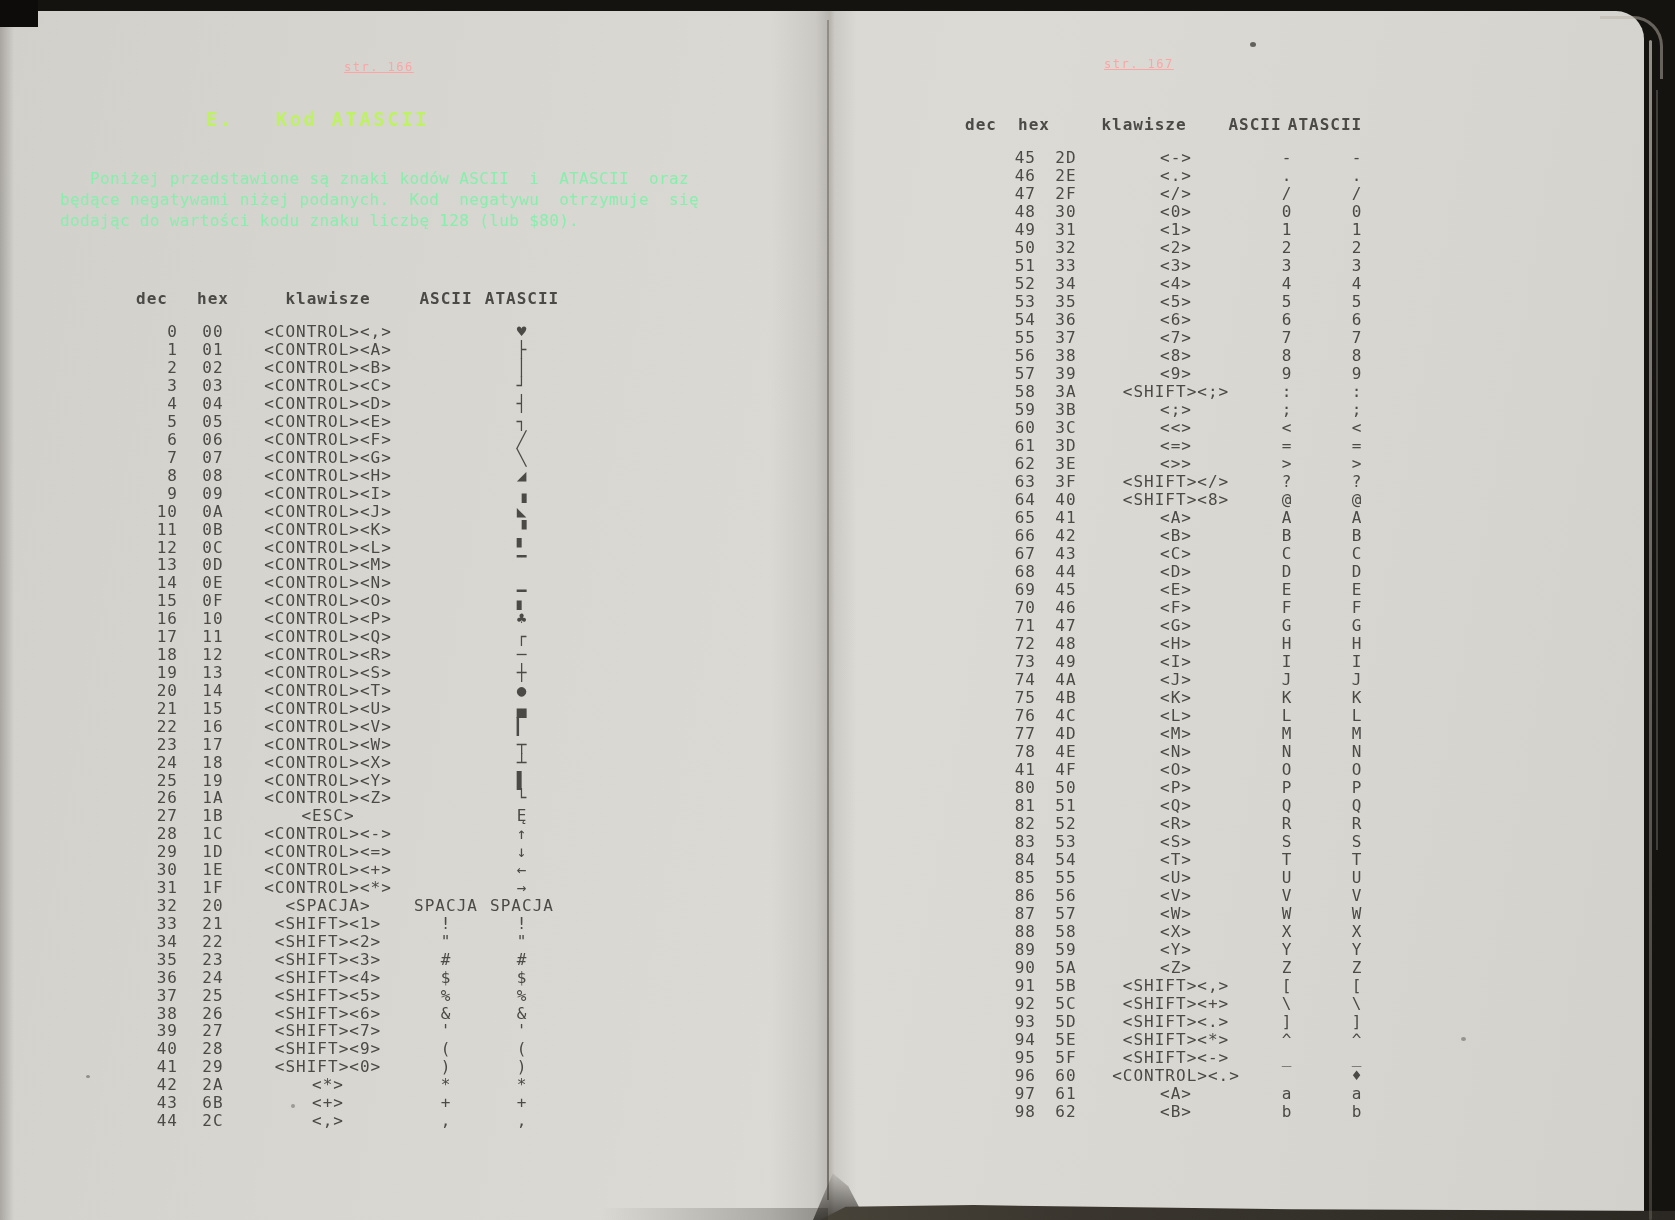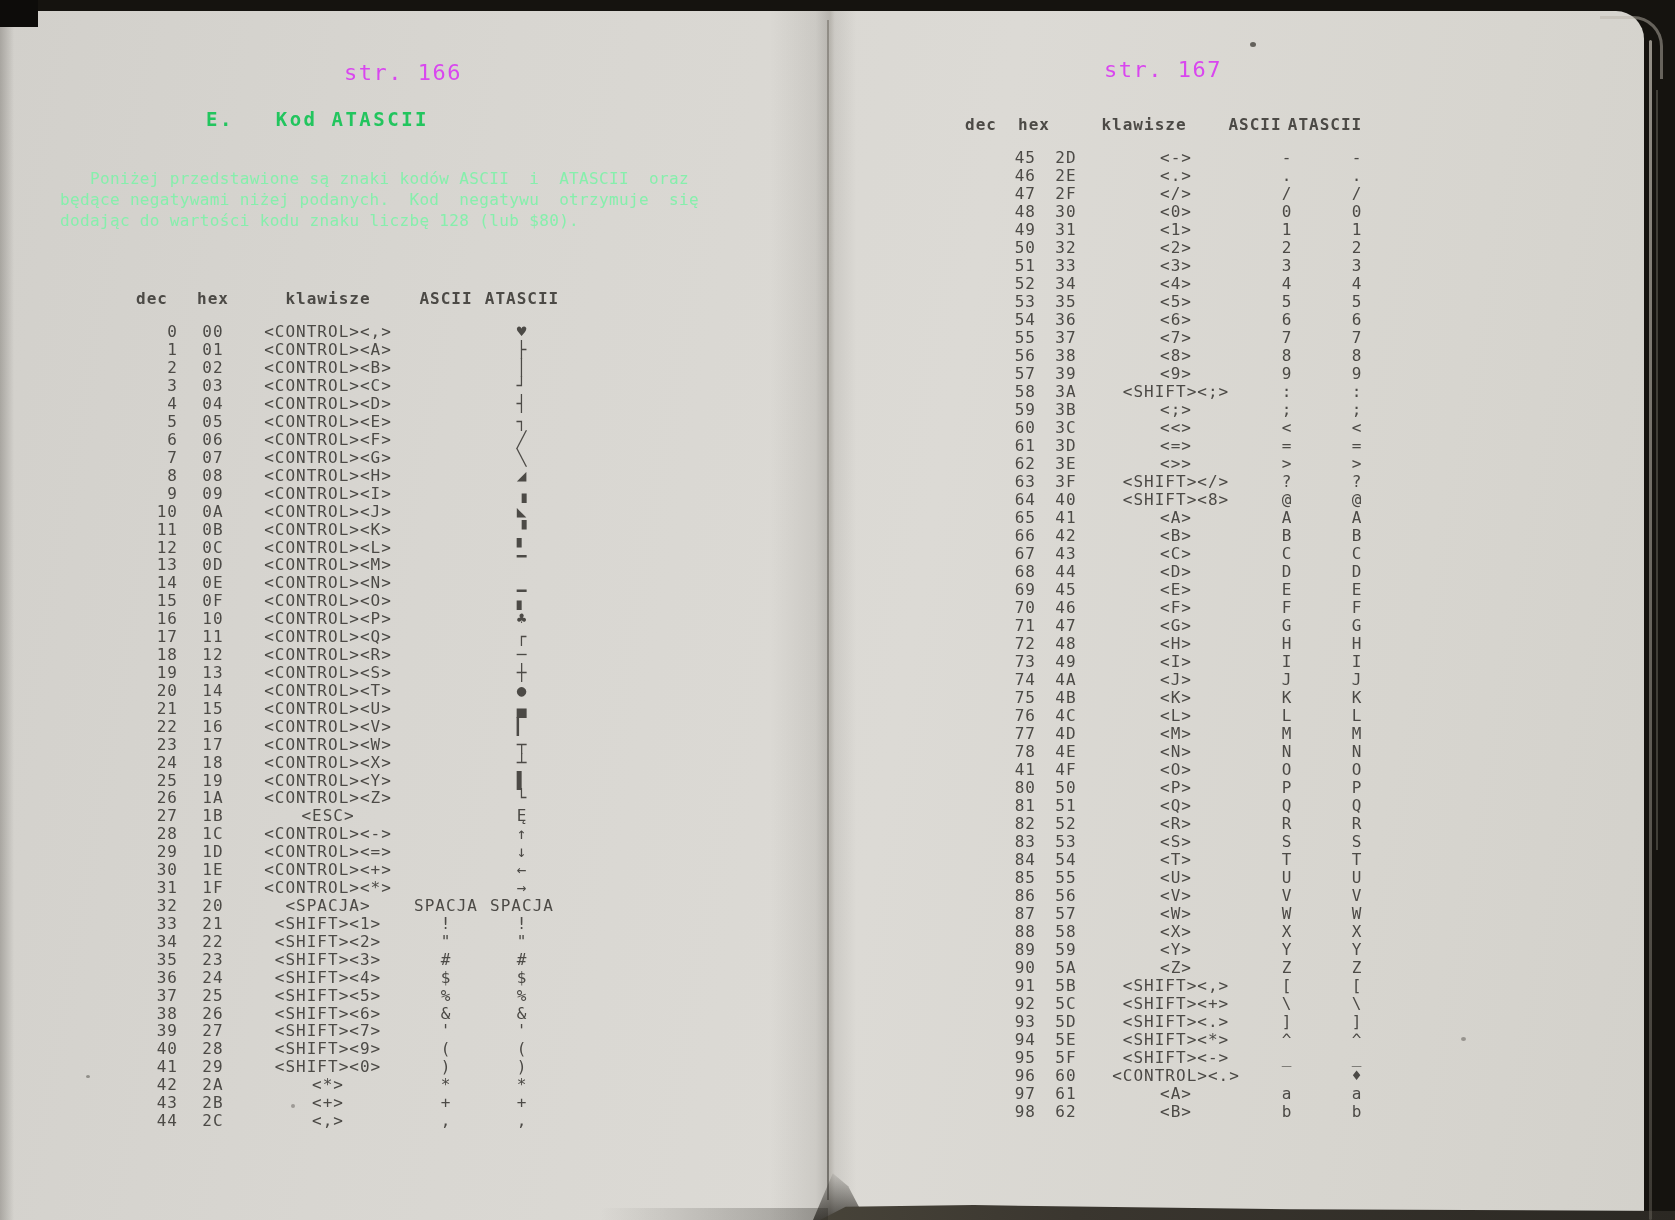--- a/index.html
+++ b/index.html
@@ -61,26 +61,27 @@
   }
   .corner-stack{
     position:absolute;left:1600px;top:16px;width:60px;height:60px;
     border-top-right-radius:30px;
     border-top:3px solid rgba(185,180,170,.5);
     border-right:3px solid rgba(185,180,170,.5);
   }
   .speck{position:absolute;border-radius:50%;background:rgba(60,57,52,.75);}
   
   .pg-label{
-    position:absolute;font-size:22px;letter-spacing:1.5px;color:#d946ef;
+    position:absolute;font-size:12px;letter-spacing:1.5px;color:#fca5a5;
     white-space:pre;
+    text-decoration:underline;
   }
   .title{
     position:absolute;left:206px;top:108px;font-size:19px;font-weight:bold;
-    letter-spacing:2.5px;color:#22c55e;white-space:pre;
+    letter-spacing:2.5px;color:#bef264;white-space:pre;
   }
   .para{position:absolute;left:60px;top:168px;color:#86efac;}
   .para .pline{
     font-size:16px;line-height:21px;letter-spacing:.35px;white-space:pre;
   }
   
   .thead,.trow{display:flex;align-items:center;}
   .thead{position:absolute;font-size:16px;color:#53514c;letter-spacing:1px;white-space:pre;font-weight:bold;}
   .tbody{position:absolute;}
   .trow{white-space:pre;}
@@ -172,21 +173,21 @@
         <div class="trow"><span class="c c0">33</span><span class="c c1">21</span><span class="c c2">&lt;SHIFT&gt;&lt;1&gt;</span><span class="c c3">!</span><span class="c c4">!</span></div>
         <div class="trow"><span class="c c0">34</span><span class="c c1">22</span><span class="c c2">&lt;SHIFT&gt;&lt;2&gt;</span><span class="c c3">"</span><span class="c c4">"</span></div>
         <div class="trow"><span class="c c0">35</span><span class="c c1">23</span><span class="c c2">&lt;SHIFT&gt;&lt;3&gt;</span><span class="c c3">#</span><span class="c c4">#</span></div>
         <div class="trow"><span class="c c0">36</span><span class="c c1">24</span><span class="c c2">&lt;SHIFT&gt;&lt;4&gt;</span><span class="c c3">$</span><span class="c c4">$</span></div>
         <div class="trow"><span class="c c0">37</span><span class="c c1">25</span><span class="c c2">&lt;SHIFT&gt;&lt;5&gt;</span><span class="c c3">%</span><span class="c c4">%</span></div>
         <div class="trow"><span class="c c0">38</span><span class="c c1">26</span><span class="c c2">&lt;SHIFT&gt;&lt;6&gt;</span><span class="c c3">&amp;</span><span class="c c4">&amp;</span></div>
         <div class="trow"><span class="c c0">39</span><span class="c c1">27</span><span class="c c2">&lt;SHIFT&gt;&lt;7&gt;</span><span class="c c3">'</span><span class="c c4">'</span></div>
         <div class="trow"><span class="c c0">40</span><span class="c c1">28</span><span class="c c2">&lt;SHIFT&gt;&lt;9&gt;</span><span class="c c3">(</span><span class="c c4">(</span></div>
         <div class="trow"><span class="c c0">41</span><span class="c c1">29</span><span class="c c2">&lt;SHIFT&gt;&lt;0&gt;</span><span class="c c3">)</span><span class="c c4">)</span></div>
         <div class="trow"><span class="c c0">42</span><span class="c c1">2A</span><span class="c c2">&lt;*&gt;</span><span class="c c3">*</span><span class="c c4">*</span></div>
-        <div class="trow"><span class="c c0">43</span><span class="c c1">2B</span><span class="c c2">&lt;+&gt;</span><span class="c c3">+</span><span class="c c4">+</span></div>
+        <div class="trow"><span class="c c0">43</span><span class="c c1">6B</span><span class="c c2">&lt;+&gt;</span><span class="c c3">+</span><span class="c c4">+</span></div>
         <div class="trow"><span class="c c0">44</span><span class="c c1">2C</span><span class="c c2">&lt;,&gt;</span><span class="c c3">,</span><span class="c c4">,</span></div>
       </div>
   </div>
 
   <div>
     <div class="pg-label" style="left:1104px;top:57px;">str. 167</div>
 
     <div id="thead-right" class="thead thead-right tbl-right" style="left:958px;top:115px;"><span class="c c0">dec</span><span class="c c1">hex</span><span class="c c2">klawisze</span><span class="c c3">ASCII</span><span class="c c4">ATASCII</span></div>
     <div id="tbody-right" class="tbody tbl-right" style="left:990px;top:148px;">
         <div class="trow"><span class="c c0">45</span><span class="c c1">2D</span><span class="c c2">&lt;-&gt;</span><span class="c c3">-</span><span class="c c4">-</span></div>

